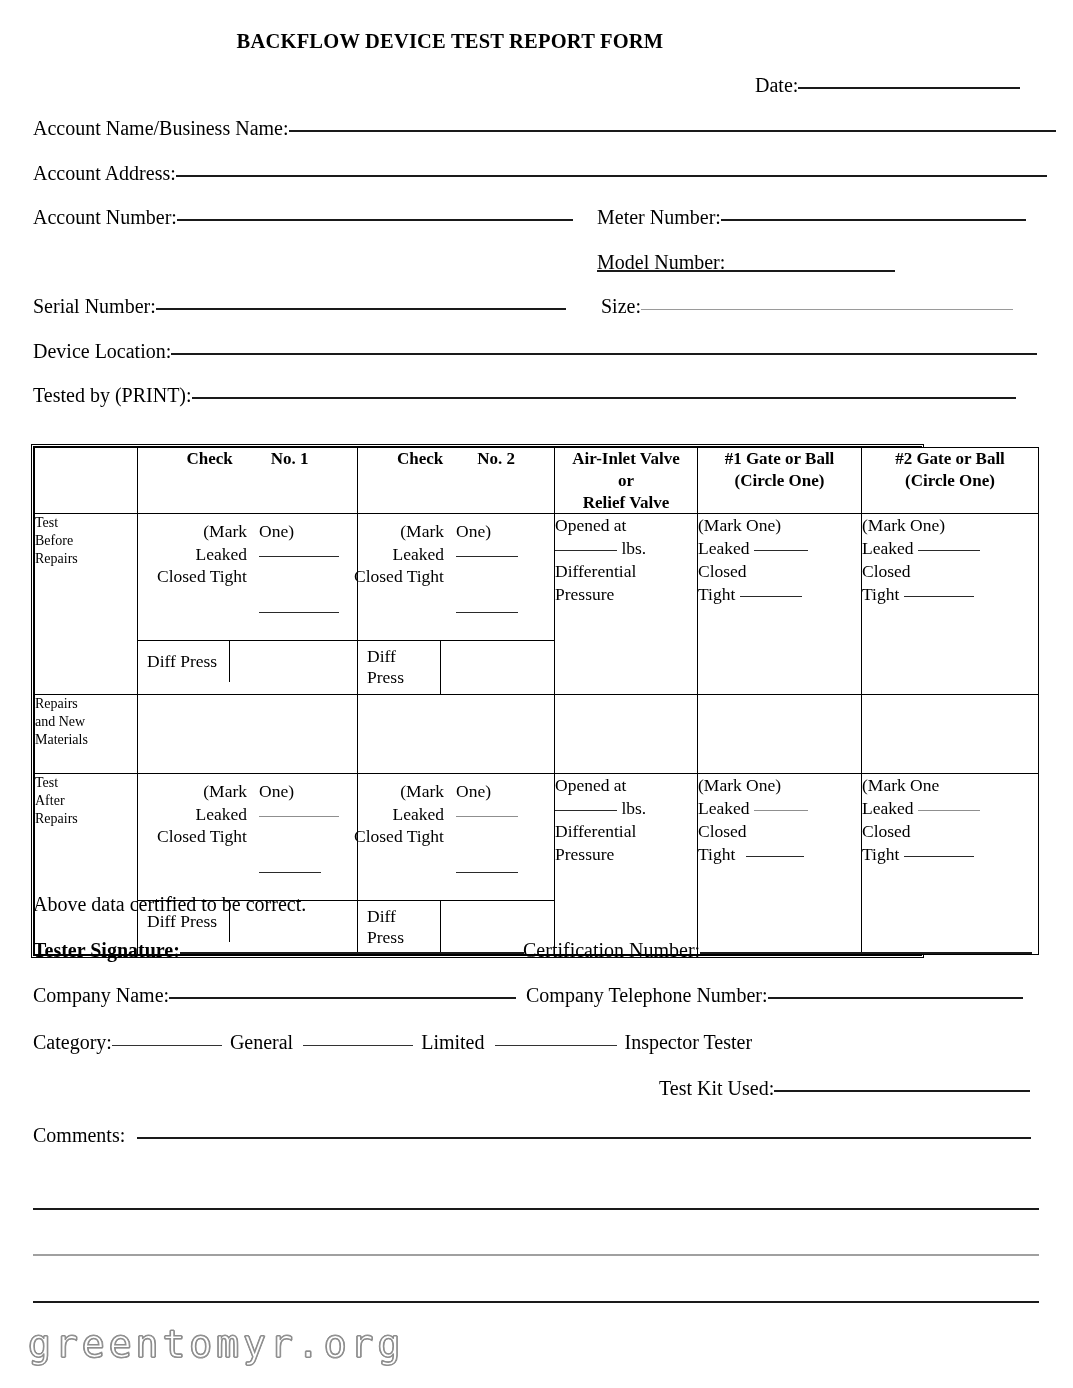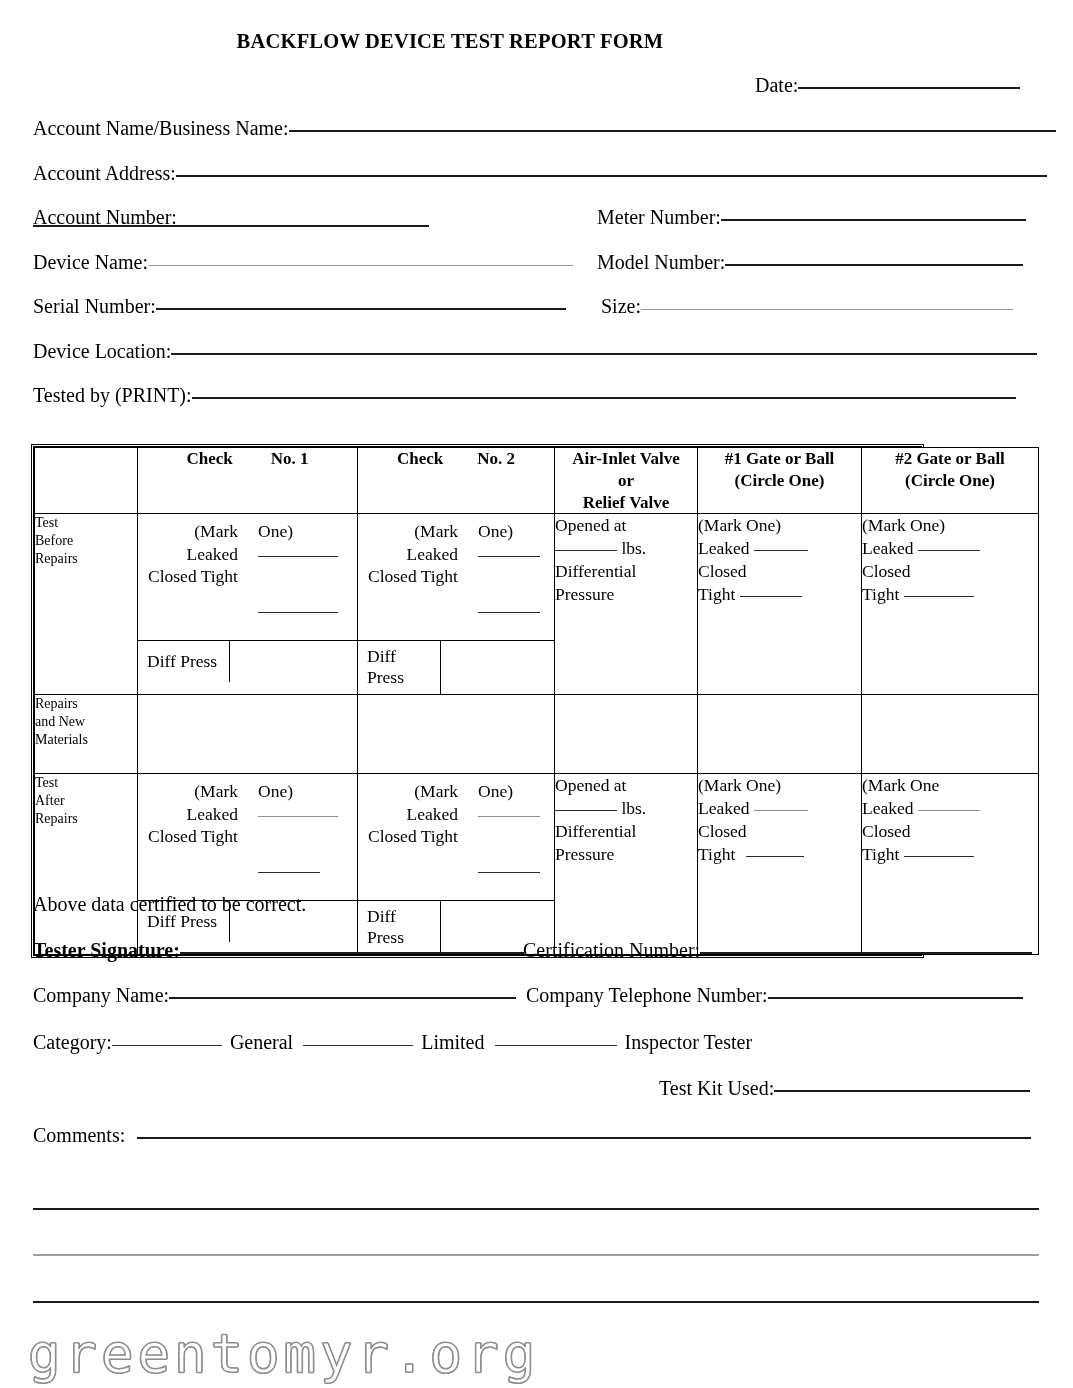--- a/index.html
+++ b/index.html
@@ -111,22 +111,23 @@
   }
   .check-inner {
     padding: 6px 10px 4px 8px;
     font-size: 17.5px;
     line-height: 1.28;
     height: 88px;
     box-sizing: border-box;
   }
   .mk-line {
     display: flex;
+    justify-content: flex-end;
     align-items: baseline;
-    gap: 20px;
+    gap: 12px;
     padding-right: 8px;
   }
   .mk-col-a {
     text-align: right;
     min-width: 92px;
   }
   .mk-col-b {
     text-align: left;
     min-width: 80px;
   }
@@ -193,21 +194,21 @@
   }
   .ruled.dark { border-bottom: 2px solid #1a1a1a; }
   .ruled.gray { border-bottom: 2px solid #a0a0a0; }
 
   
   .watermark {
     position: absolute;
     left: 28px;
     top: 1322px;
     font-family: "DejaVu Sans Mono", "Liberation Mono", monospace;
-    font-size: 54px;
+    font-size: 38px;
     letter-spacing: 4px;
     color: #ffffff;
     -webkit-text-stroke: 1.2px #8d8d8d;
     text-shadow:
       -1px 0 #8d8d8d, 1px 0 #8d8d8d,
       0 -1px #8d8d8d, 0 1px #8d8d8d;
     white-space: nowrap;
   }
 </style>
 </head>
@@ -225,34 +226,30 @@
   <div class="frow" style="left:33px; top:117px;">
     <span class="flabel">Account Name/Business Name:</span>
     <span class="fline" style="width:767px;"></span>
   </div>
 
   <div class="frow" style="left:33px; top:162px;">
     <span class="flabel">Account Address:</span>
     <span class="fline" style="width:871px;"></span>
   </div>
 
-  <div class="frow" style="left:33px; top:206px;flex-direction:column;">
+  <div class="frow" style="left:33px; top:206px;">
     <span class="flabel">Account Number:</span>
     <span class="fline" style="width:396px;"></span>
   </div>
   <div class="frow" style="left:597px; top:206px;">
     <span class="flabel">Meter Number:</span>
     <span class="fline" style="width:305px;"></span>
   </div>
 
-  <div class="frow" style="left:33px; top:251px;">
-    <span class="flabel">Device Name:</span>
-    <span class="fline light" style="width:425px;"></span>
-  </div>
-  <div class="frow" style="left:597px; top:251px;">
+  <div class="frow" style="left:597px; top:251px;flex-direction:column;">
     <span class="flabel">Model Number:</span>
     <span class="fline" style="width:298px;"></span>
   </div>
 
   <div class="frow" style="left:33px; top:295px;">
     <span class="flabel">Serial Number:</span>
     <span class="fline" style="width:410px;"></span>
   </div>
   <div class="frow" style="left:601px; top:295px;">
     <span class="flabel">Size:</span>

